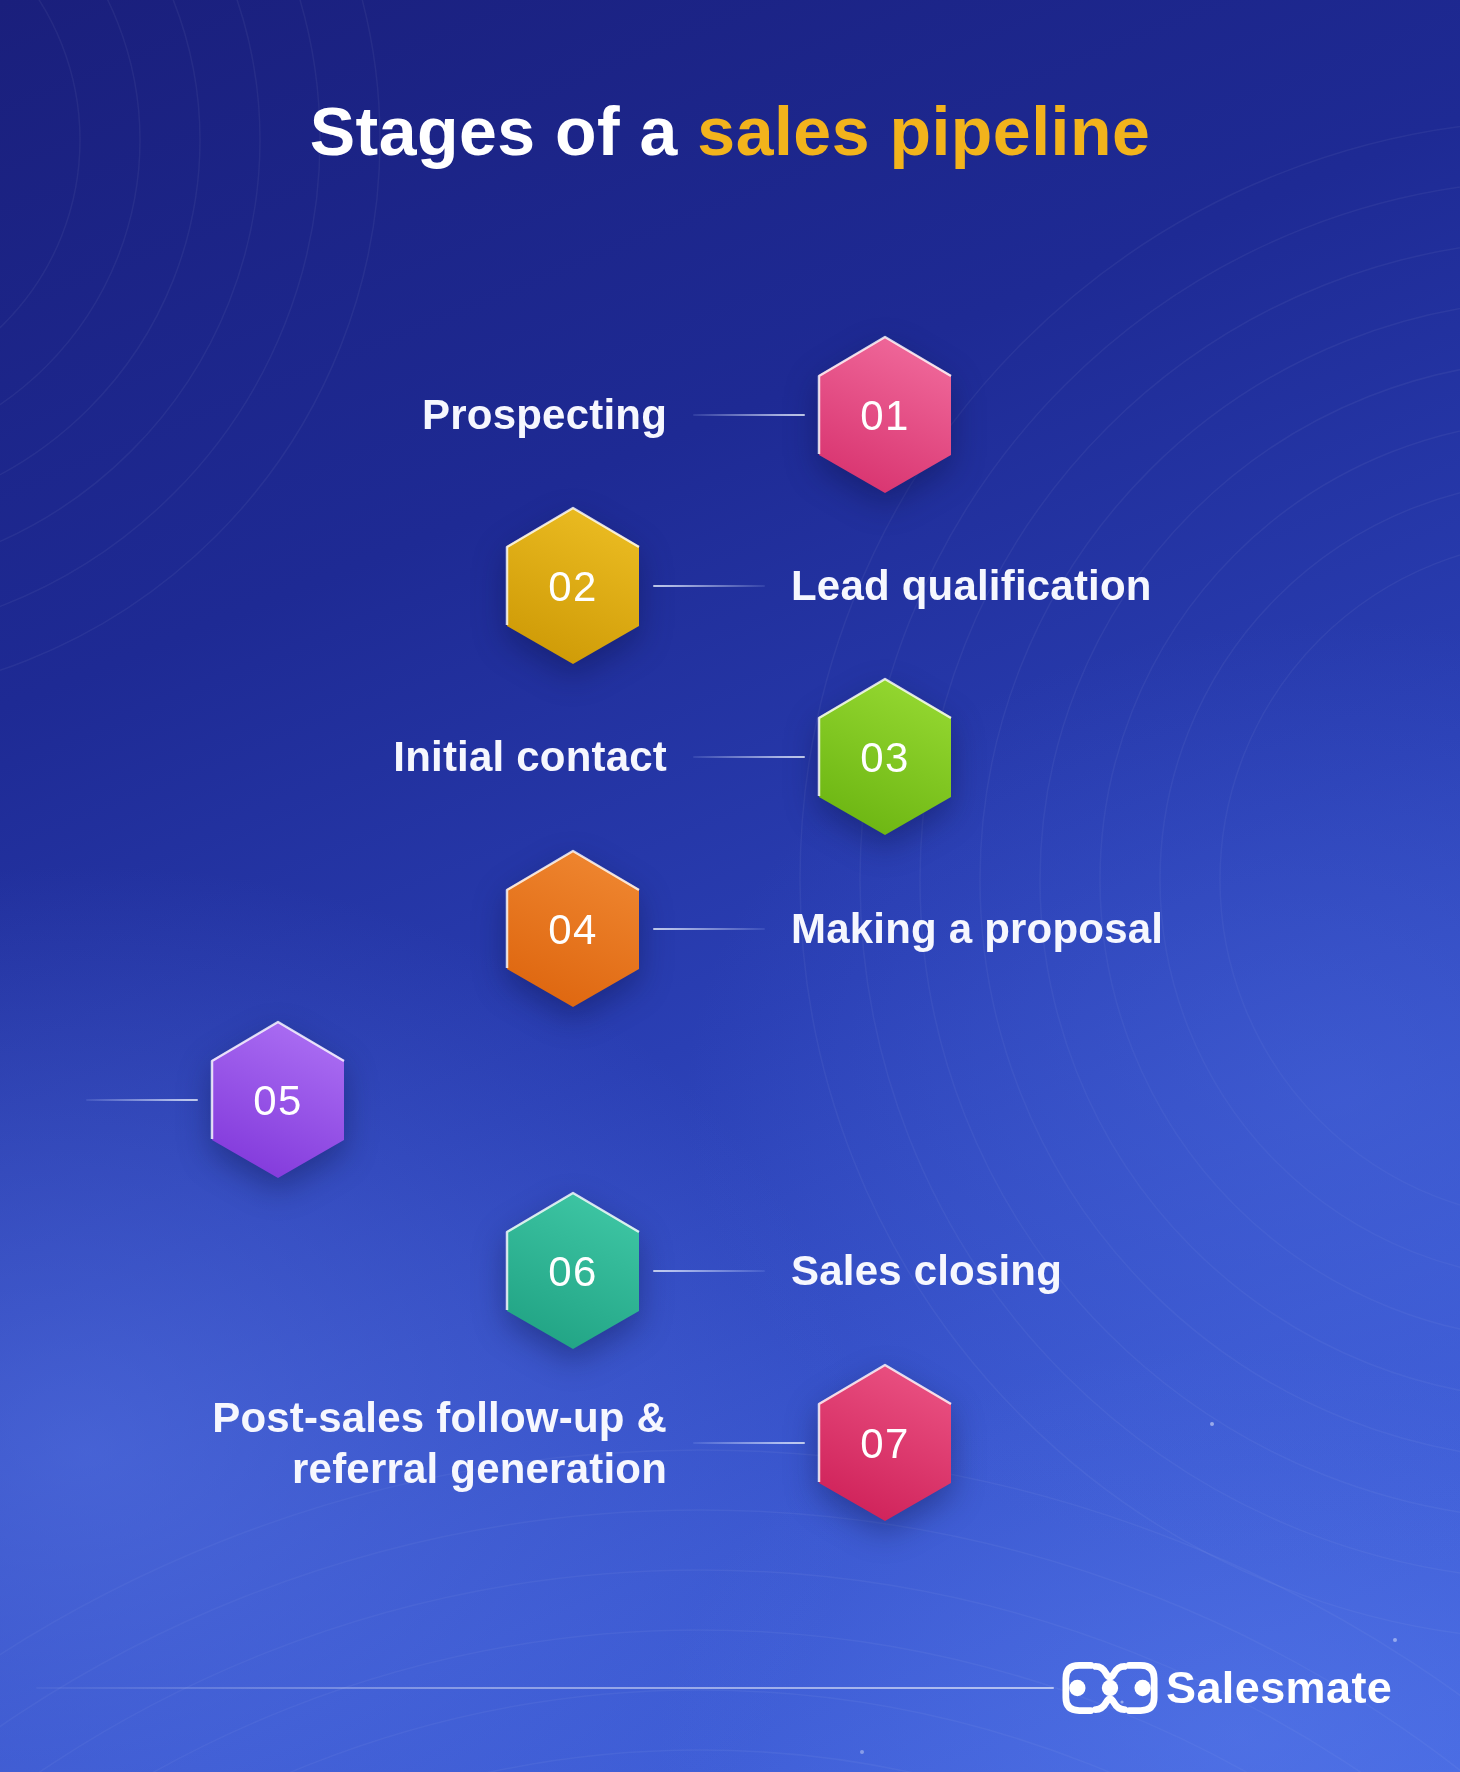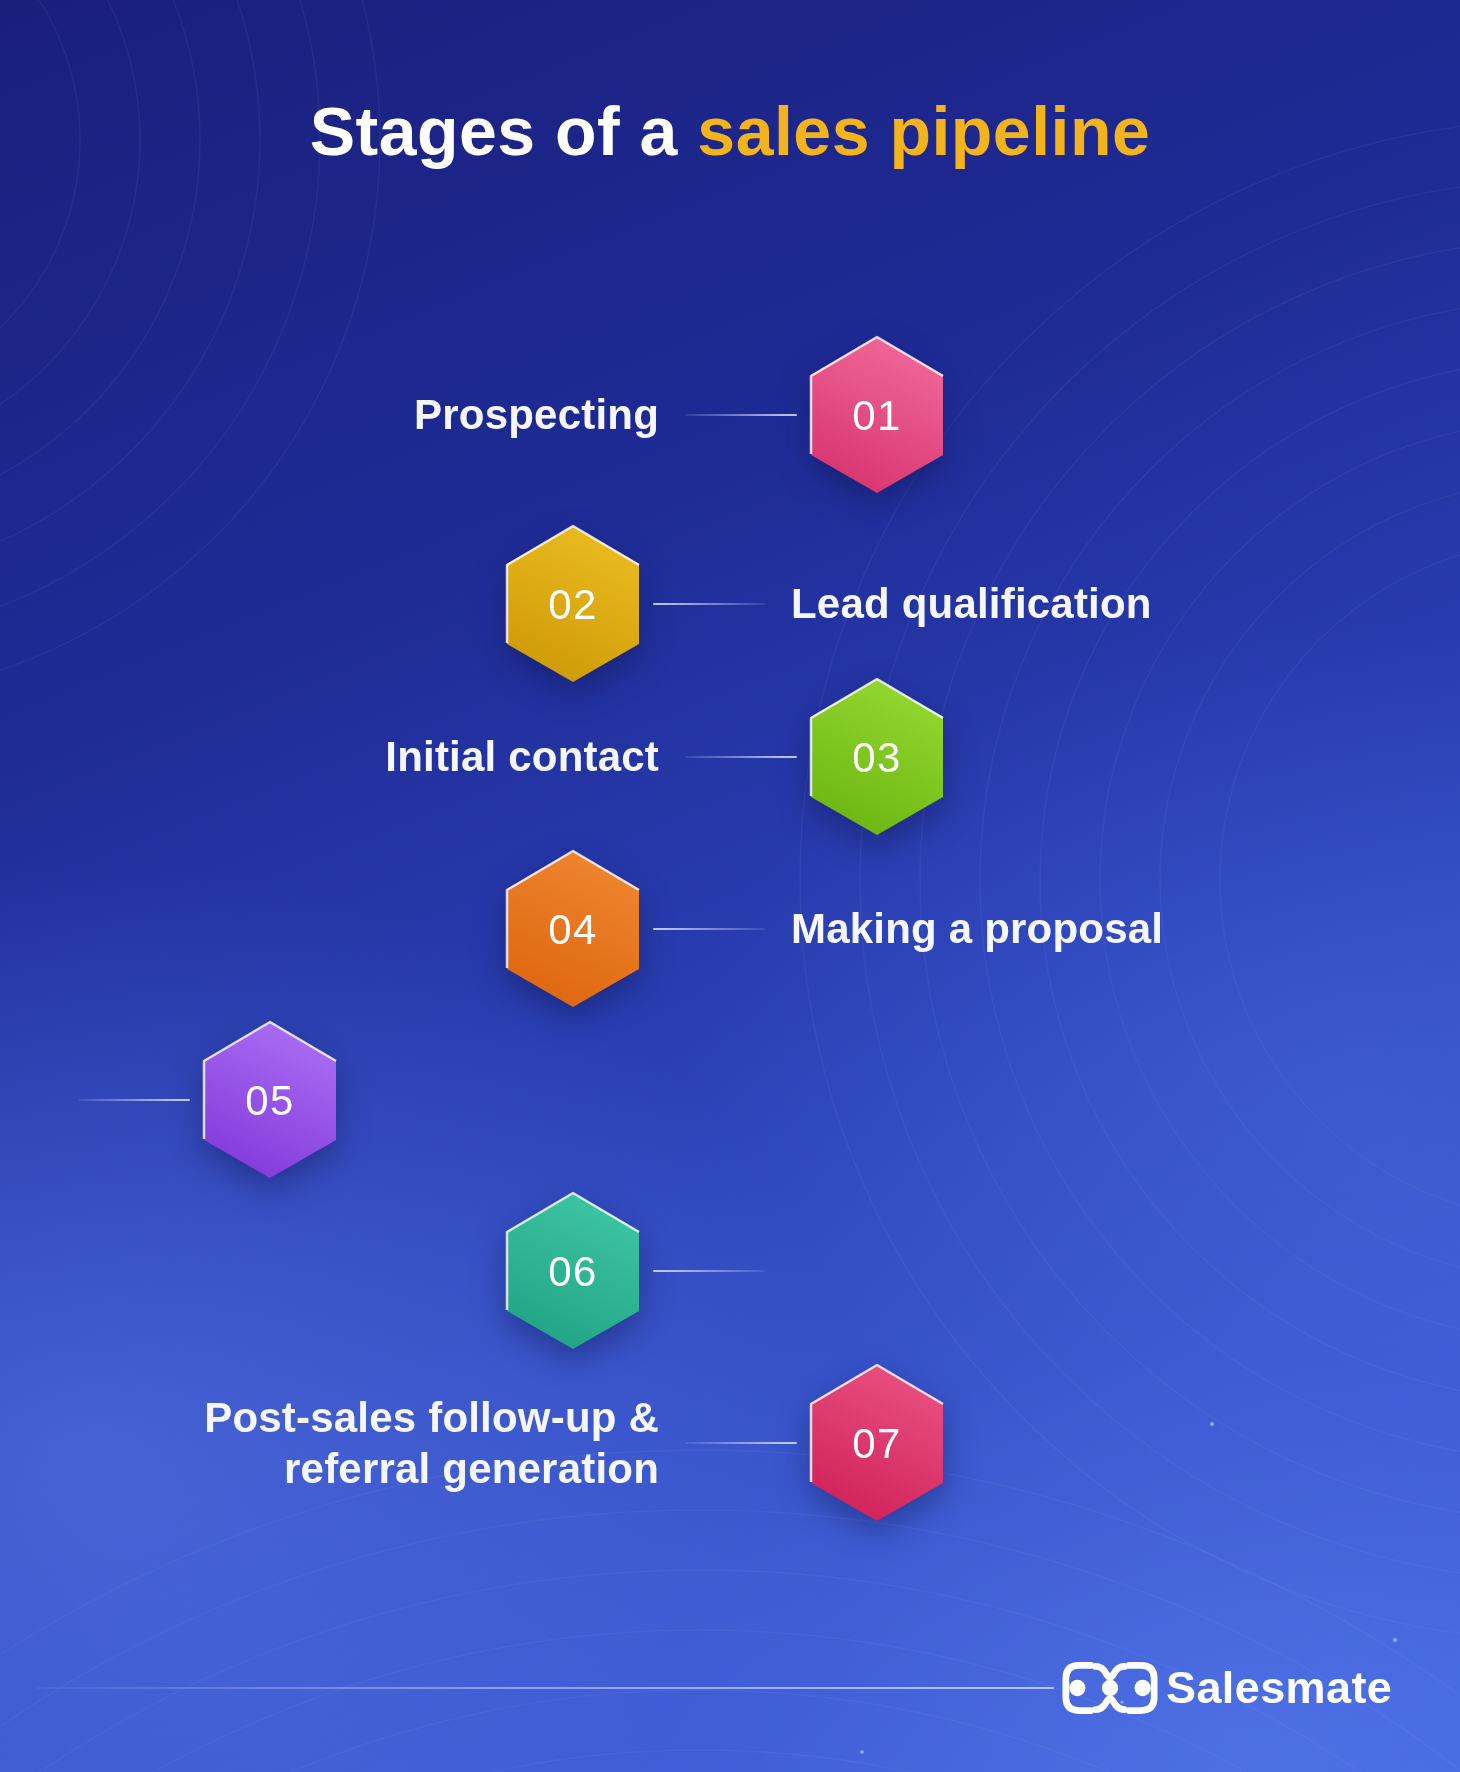--- a/index.html
+++ b/index.html
@@ -20,21 +20,21 @@
   .waves { position:absolute; inset:0; pointer-events:none; }
 
   .title {
     position:absolute; top:92px; left:0; width:100%;
     text-align:center; font-size:68px; font-weight:700;
     color:#ffffff; letter-spacing:0.5px;
   }
   .title .accent { color:var(--accent,#F2B31C);text-align:center; }
 
   .row { position:absolute; height:160px; display:flex; align-items:center; }
-  .row.right { left:52px;  width:895px; }
+  .row.right { left:60px;  width:895px; }
   .row.left  { left:503px; width:897px; }
 
   .stage-label {
     color:#F6F7FE; font-size:42px; font-weight:600; line-height:1.22;
     letter-spacing:0.2px;
   }
   .row.right .stage-label { flex:1; text-align:right; }
   .row.left  .stage-label { flex:1; text-align:left; }
 
   .connector { width:112px; height:2px; border-radius:2px; flex:0 0 112px; }
@@ -111,21 +111,21 @@
         <stop offset="0%" stop-color="#F0699B"></stop>
             <stop offset="100%" stop-color="#D8336F"></stop>
       </linearGradient>
         </defs>
       <polygon points="70,2 136,40 136,120 70,158 4,120 4,40" fill="url(#hexgrad0)"></polygon>
       <polyline points="136,41 70,2 4,41 4,119" fill="none" stroke="rgba(255,255,255,0.8)" stroke-width="2.5" stroke-linejoin="round"></polyline>
       <text x="70" y="80" text-anchor="middle" dominant-baseline="central">01</text>
     </svg>
   </div>
 
-  <div class="row left" style="top:524px">
+  <div class="row left" style="top:506px">
     <svg class="hex" viewBox="0 0 140 160">
       <defs>
           <linearGradient id="hexgrad1" x1="70%" y1="0%" x2="30%" y2="100%">
         <stop offset="0%" stop-color="#EBBC22"></stop>
             <stop offset="100%" stop-color="#CE9A06"></stop>
       </linearGradient>
         </defs>
       <polygon points="70,2 136,40 136,120 70,158 4,120 4,40" fill="url(#hexgrad1)"></polygon>
       <polyline points="136,41 70,2 4,41 4,119" fill="none" stroke="rgba(255,255,255,0.8)" stroke-width="2.5" stroke-linejoin="round"></polyline>
       <text x="70" y="80" text-anchor="middle" dominant-baseline="central">02</text>
@@ -187,20 +187,21 @@
           <linearGradient id="hexgrad5" x1="70%" y1="0%" x2="30%" y2="100%">
         <stop offset="0%" stop-color="#3EC6A4"></stop>
             <stop offset="100%" stop-color="#21A384"></stop>
       </linearGradient>
         </defs>
       <polygon points="70,2 136,40 136,120 70,158 4,120 4,40" fill="url(#hexgrad5)"></polygon>
       <polyline points="136,41 70,2 4,41 4,119" fill="none" stroke="rgba(255,255,255,0.8)" stroke-width="2.5" stroke-linejoin="round"></polyline>
       <text x="70" y="80" text-anchor="middle" dominant-baseline="central">06</text>
     </svg>
     <div class="connector"></div>
+    <div class="stage-label">Sales closing</div>
   </div>
 
   <div class="row right" style="top:1363px">
     <div class="stage-label">Post-sales follow-up &amp; referral generation</div>
     <div class="connector"></div>
     <svg class="hex" viewBox="0 0 140 160">
       <defs>
           <linearGradient id="hexgrad6" x1="70%" y1="0%" x2="30%" y2="100%">
         <stop offset="0%" stop-color="#EA5182"></stop>
             <stop offset="100%" stop-color="#CF2159"></stop>

